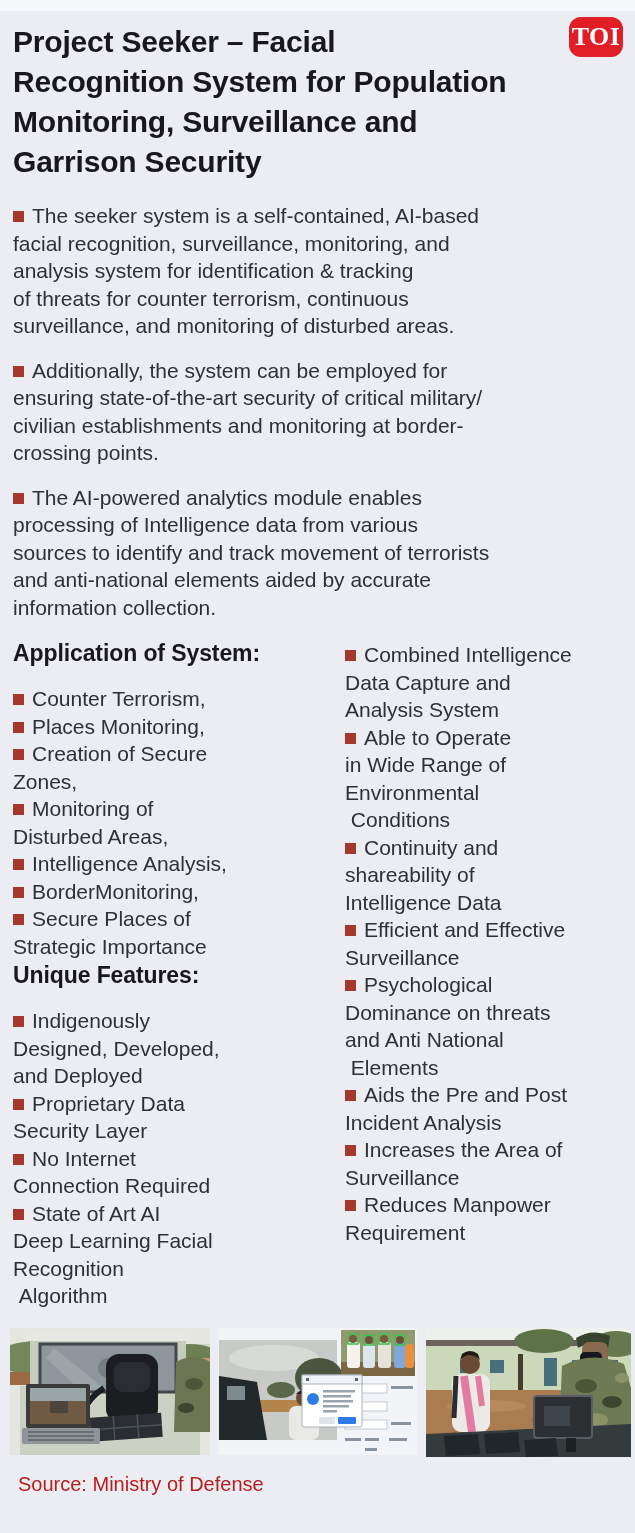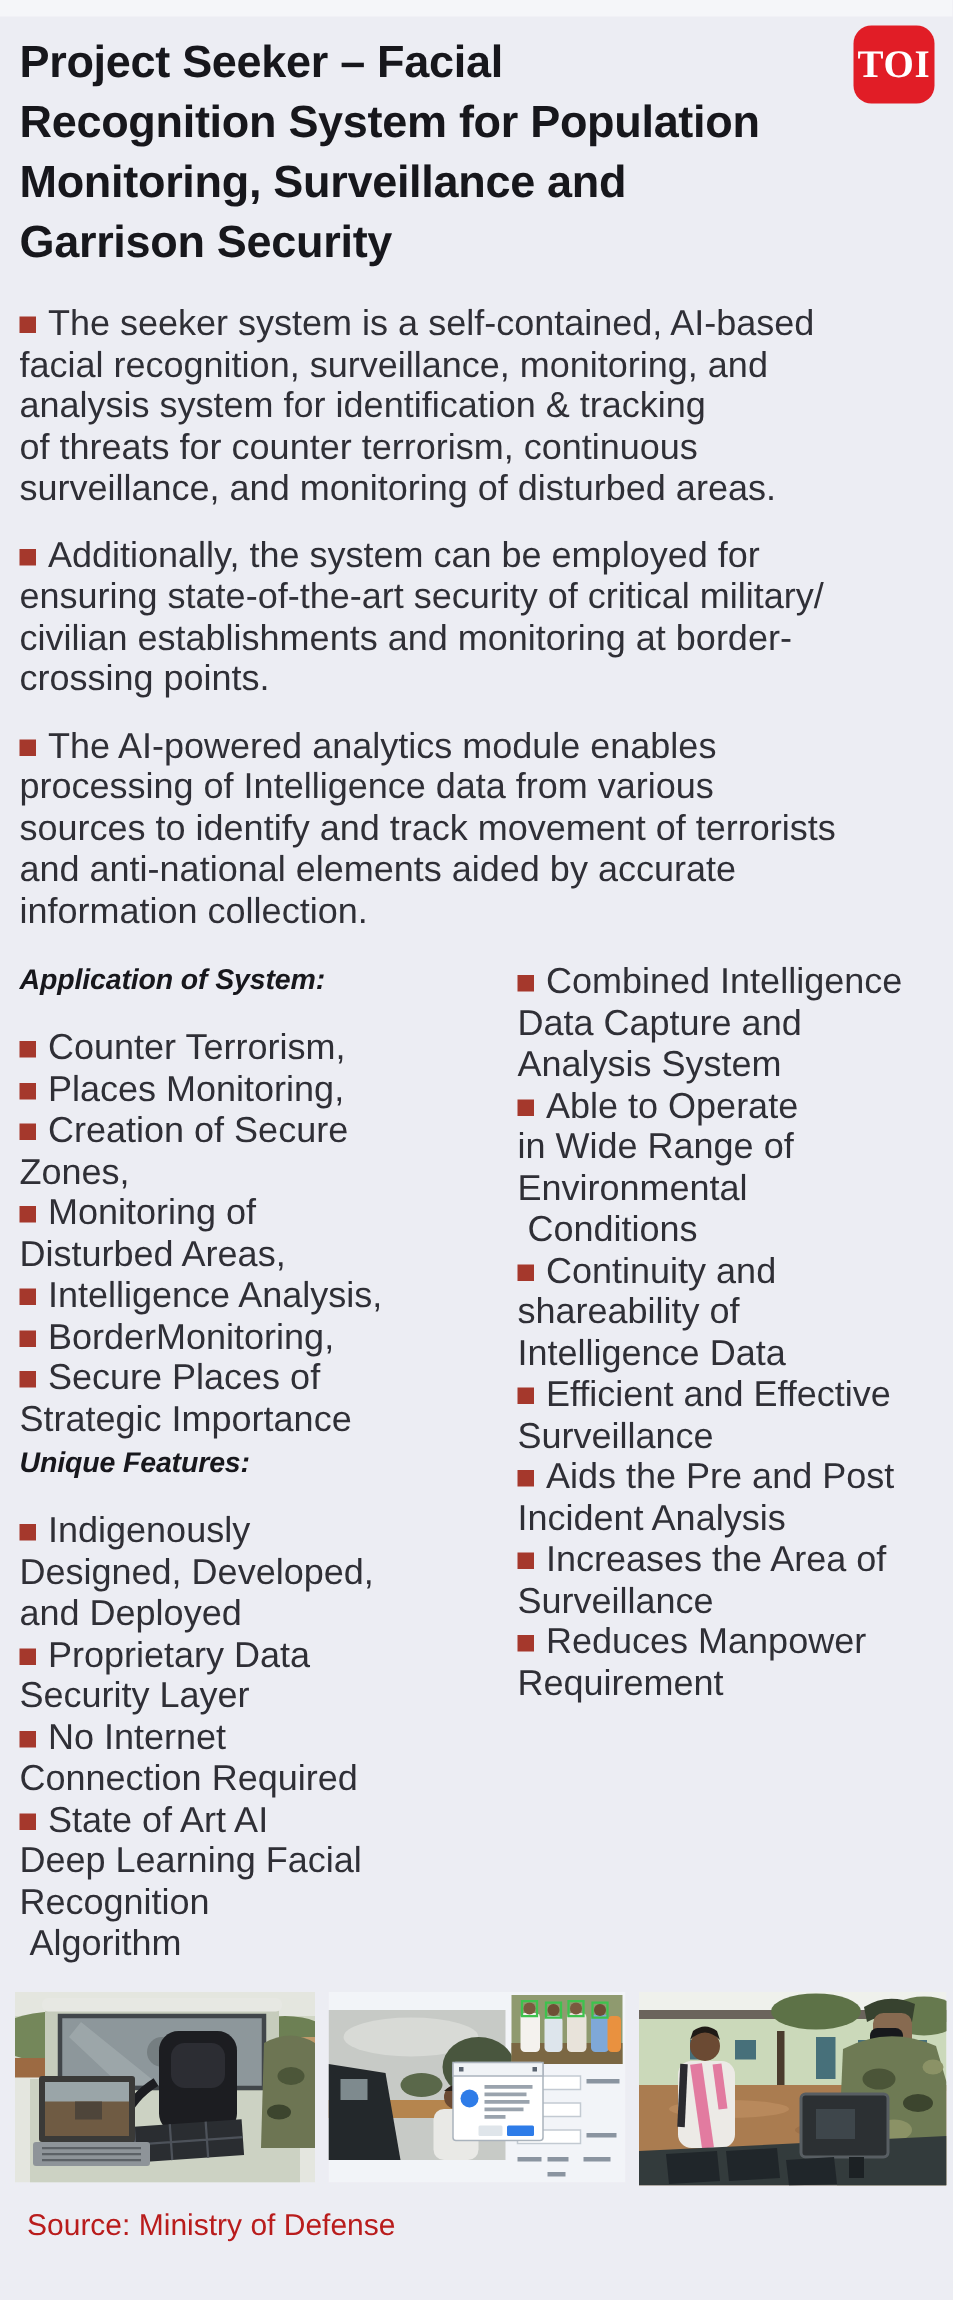--- a/index.html
+++ b/index.html
@@ -26,53 +26,52 @@
     font-size:30px;
     line-height:40px;
     font-weight:700;
     color:var(--title);
     letter-spacing:-0.2px;
     max-width:612px;
   }
   .logo{
     position:absolute;
     top:17px;right:12px;
-    width:54px;height:52px;
+    width:54px;height:40px;
     background:var(--toi);
     border-radius:12px;
     display:flex;align-items:center;justify-content:center;
   }
   .logo span{
     font-family:"Liberation Serif", serif;
     font-weight:700;
     color:#ffffff;
     font-size:26px;
     letter-spacing:0.5px;
   }
   .intro{margin-top:20px;}
   .blist{list-style:none;}
-  .blist li{font-size:24px;line-height:27.5px;}
+  .blist li{font-size:21px;line-height:27.5px;}
   .intro .blist li{margin-bottom:17px;max-width:612px;}
   .sq{
     display:inline-block;
     width:11px;height:11px;
     background:var(--bullet);
     margin-right:8px;
     transform:translateY(-1px);
   }
   .cols{display:flex;margin-top:14px;}
   .col-left{width:332px;flex:none;}
   .col-right{flex:1;}
   h2{
-    font-size:19px;
+    font-size:23px;
     line-height:31px;
     font-weight:700;
     color:var(--title);
     letter-spacing:-0.1px;
-    font-style:italic;
   }
   .col-left h2:first-child{margin-bottom:16px;}
   .h2-gap{margin-bottom:16px;}
   .col-right .first-list{margin-top:3px;}
   .col-right h2{margin-top:11px;margin-bottom:12px;}
   .photos{
     display:flex;
     gap:9px;
     margin-top:18px;
     margin-left:-3px;
@@ -163,20 +162,24 @@
 Environmental
  Conditions</span></li>
         <li><span class="sq"></span><span class="pre">Continuity and
 shareability of
 Intelligence Data</span></li>
       </ul>
 
       <ul class="blist">
         <li><span class="sq"></span><span class="pre">Efficient and Effective
 Surveillance</span></li>
+        <li><span class="sq"></span><span class="pre">Psychological
+Dominance on threats
+and Anti National
+ Elements</span></li>
         <li><span class="sq"></span><span class="pre">Aids the Pre and Post
 Incident Analysis</span></li>
         <li><span class="sq"></span><span class="pre">Increases the Area of
 Surveillance</span></li>
         <li><span class="sq"></span><span class="pre">Reduces Manpower
 Requirement</span></li>
       </ul>
     </div>
   </div>
 

